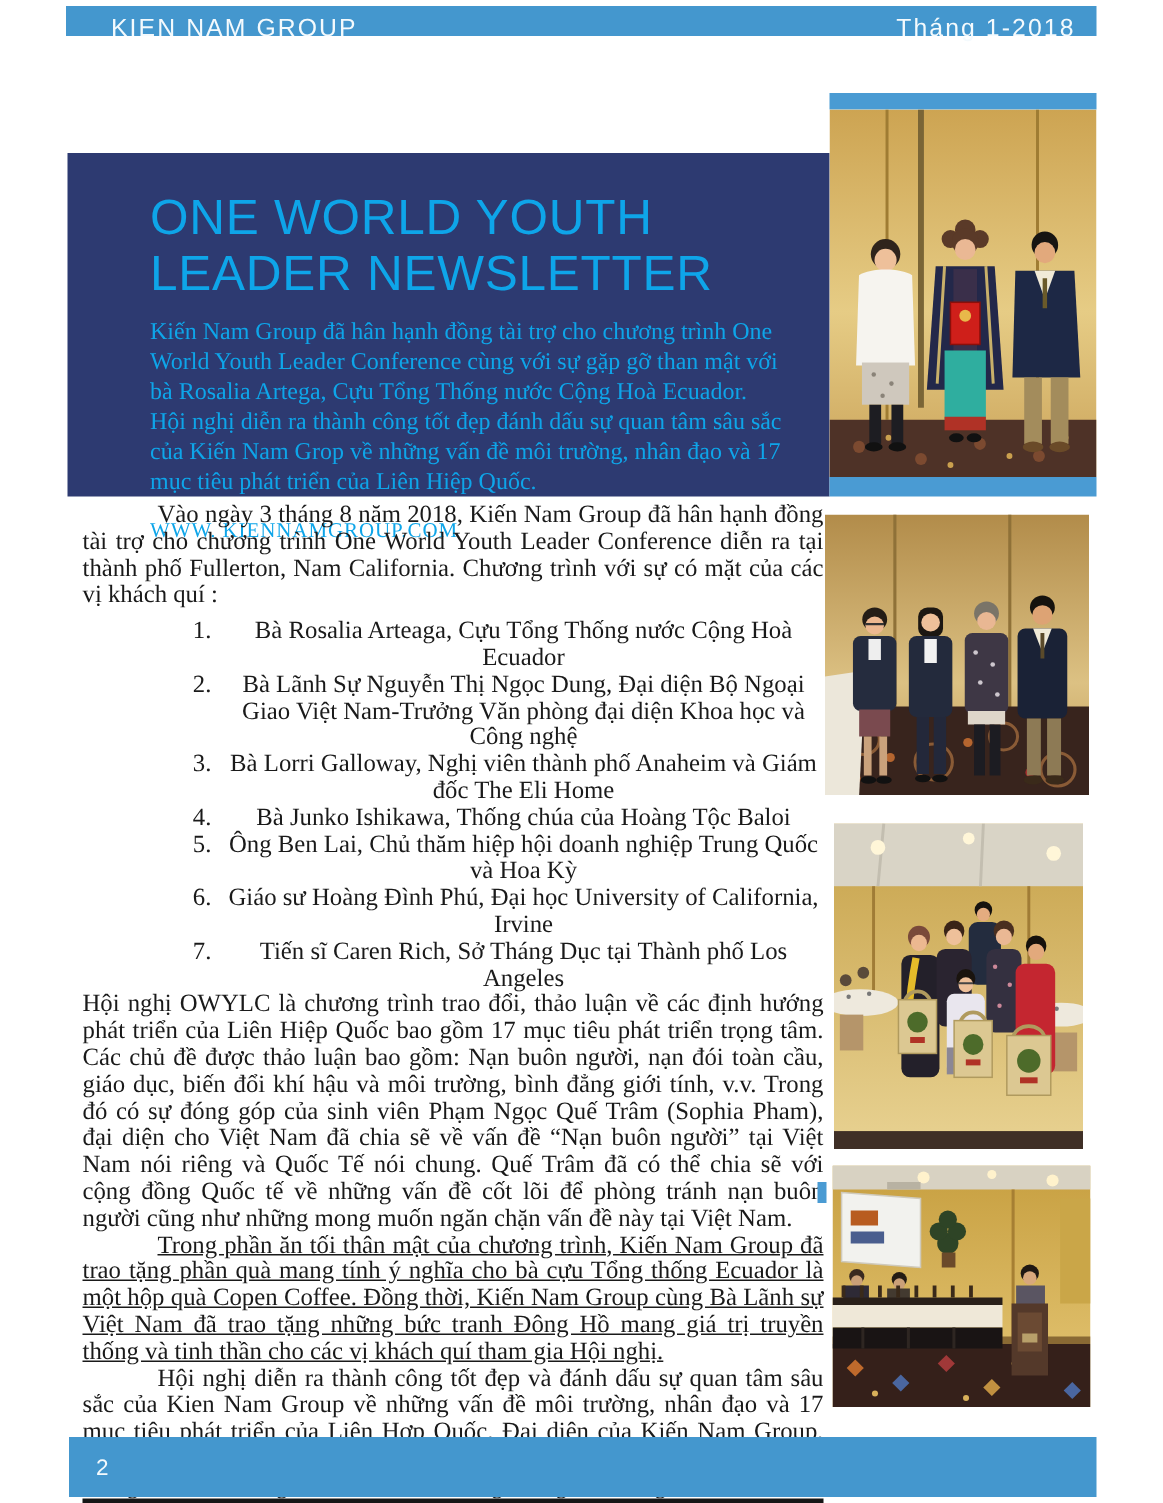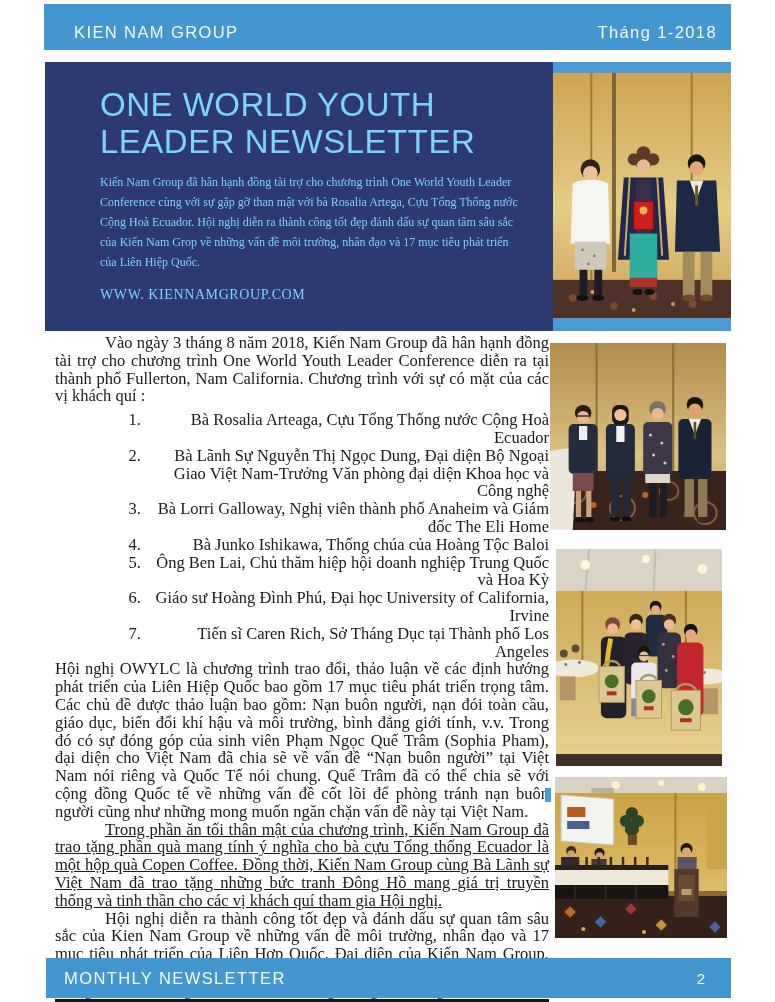--- a/index.html
+++ b/index.html
@@ -4,43 +4,43 @@
 <style>
   html,body{margin:0;padding:0;}
   body{background:#ffffff;width:775px;height:1002px;position:relative;
        font-family:"Liberation Serif", serif;color:#1a1a1a;}
   .page{position:absolute;inset:0;width:775px;height:1002px;background:#fff;overflow:hidden;}
 
   
   .bar{position:absolute;background:#4497ce;color:#f4fafd;
        font-family:"Liberation Sans", sans-serif;display:flex;align-items:center;
        justify-content:space-between;letter-spacing:1.4px;}
-  .bar.header{left:44px;top:4px;width:687px;height:46px;padding:11px 14px 0 30px;box-sizing:border-box;font-size:16.5px;}
+  .bar.header{left:44px;top:4px;width:687px;height:20px;padding:11px 14px 0 30px;box-sizing:border-box;font-size:16.5px;}
   .bar.footer{left:46px;top:958px;width:685px;height:40px;padding:0 26px 0 18px;box-sizing:border-box;font-size:16.5px;}
   .bar .pageno{font-size:15px;letter-spacing:0;}
 
   
   .hero{position:absolute;left:45px;top:62px;width:686px;height:269px;display:flex;}
-  .hero-panel{flex:1;background:#2d3a71;color:#7dd3fc;box-sizing:border-box;
-              padding:24px 28px 0 55px;}
+  .hero-panel{flex:1;background:#2d3a71;color:#0ea5e9;box-sizing:border-box;
+              padding:24px 28px 0 55px;margin-top:40px;}
   .hero-title{font-family:"Liberation Sans", sans-serif;font-size:33px;line-height:37px;
               letter-spacing:0.5px;font-weight:500;}
-  .hero-desc{margin-top:12px;font-size:12px;line-height:20px;width:424px;}
+  .hero-desc{margin-top:12px;font-size:16px;line-height:20px;width:424px;}
   .hero-site{margin-top:15px;font-size:14px;letter-spacing:0.6px;}
   .photo-frame{width:178px;display:flex;flex-direction:column;}
   .photo-frame .strip{height:11px;background:#4a9bd3;}
   .photo-frame .strip.bottom{height:13px;}
   .photo-frame svg{flex:1;display:block;width:100%;height:100%;}
 
   
   .article{position:absolute;left:55px;top:334px;width:494px;font-size:16.5px;
            line-height:17.8px;text-align:justify;}
   .article p{margin:0;}
   .p-indent{text-indent:50px;}
-  .guest-list{margin:6px 0 0 0;padding:0 0 0 90px;text-align:right;}
+  .guest-list{margin:6px 0 0 0;padding:0 0 0 90px;text-align:center;}
   .guest-list li{padding-left:4px;}
   .p-owylc{margin-top:1px;}
   .p-dinner{margin-top:11px;text-decoration:underline;}
   .p-closing{margin-top:10px;border-bottom:3px solid #161616;padding-bottom:1px;}
 
   
   .side-photo{position:absolute;}
   .side-photo svg{display:block;width:100%;height:100%;}
   #photoA{left:550px;top:343px;width:176px;height:187px;}
   #photoB{left:556px;top:549px;width:166px;height:217px;}
@@ -342,17 +342,16 @@
       <rect x="121" y="80" width="19" height="14" fill="#5a5562"></rect>
       <rect x="118" y="92" width="24" height="48" fill="#54392a"></rect>
       <rect x="122" y="98" width="16" height="26" fill="#6b4a33"></rect>
       <rect x="125" y="112" width="10" height="6" fill="#b8a06a"></rect>
     </svg>
   </div>
 
   <div class="accent-mark"></div>
 
   <div class="bar footer">
-    <span>MONTHLY NEWSLETTER</span>
     <span class="pageno">2</span>
   </div>
 
 </div>
 
 </body></html>

